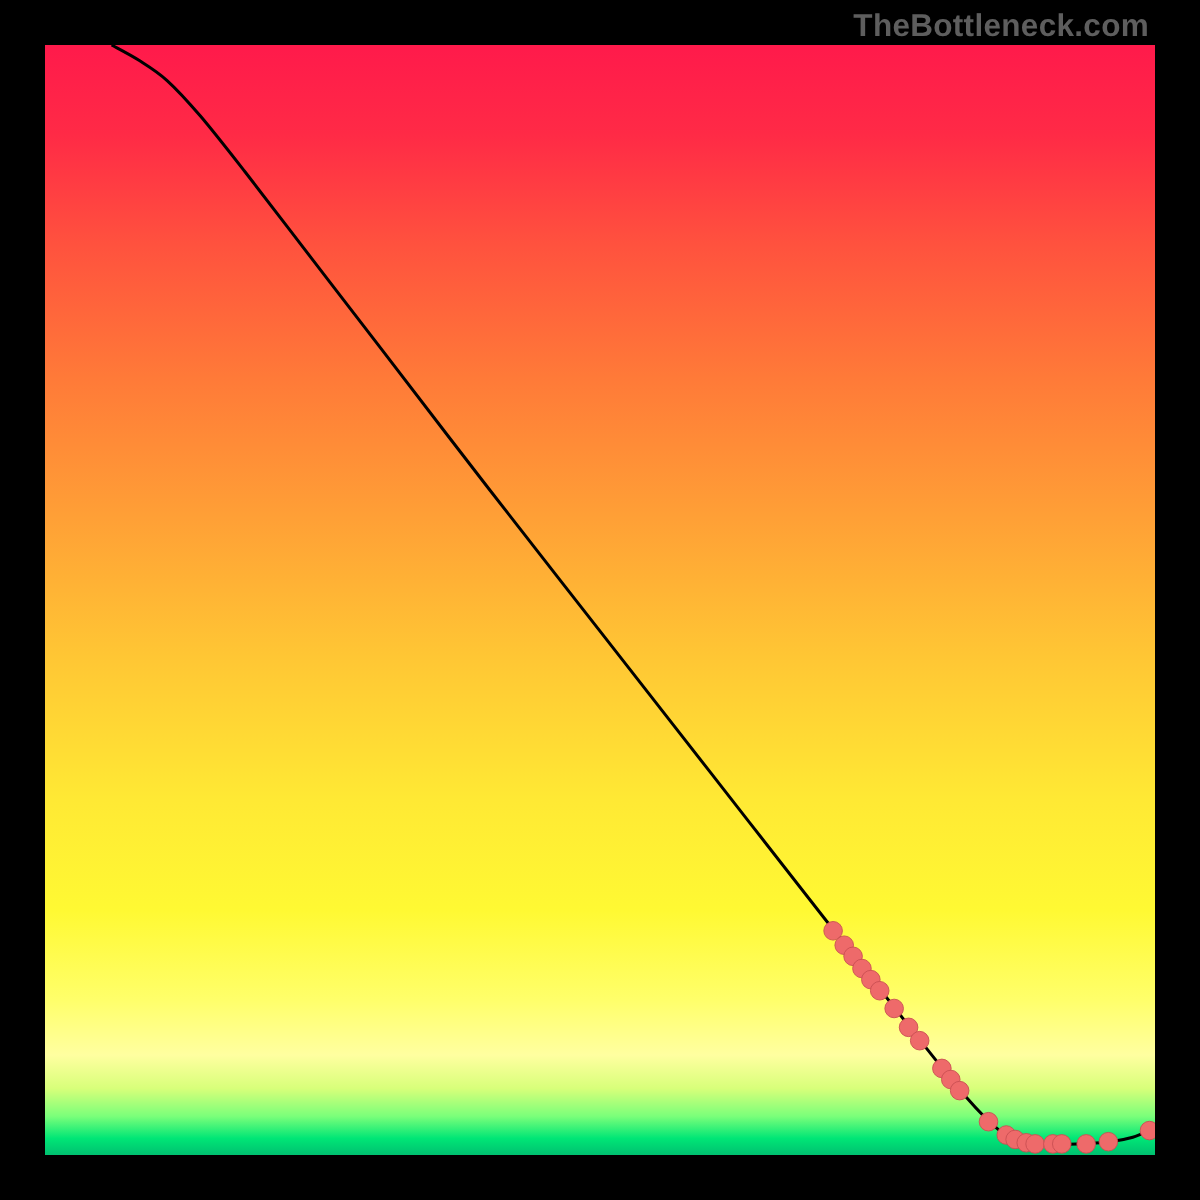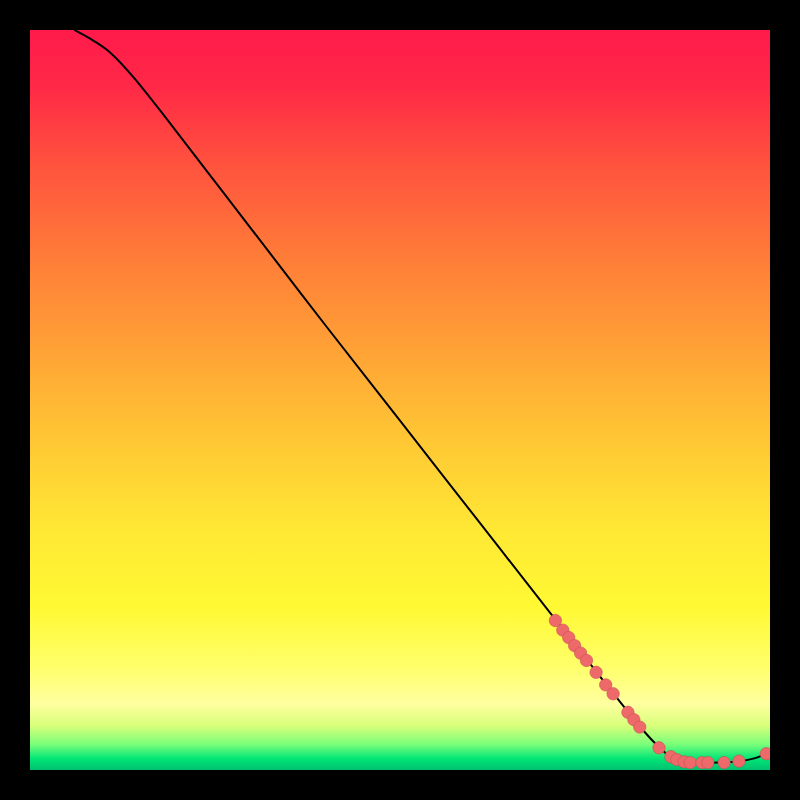--- a/index.html
+++ b/index.html
@@ -29,20 +29,21 @@
   #watermark {
     position: absolute; top: 6px; right: 34px;
     font-family: Arial, Helvetica, sans-serif;
     font-size: 21px; font-weight: bold; color: #5e5e5e;
     user-select: none; letter-spacing: 0.2px;
   }
 </style>
 </head>
 <body>
 <div id="stage">
+  <div id="watermark">TheBottleneck.com</div>
   <div id="plot-area">
     <svg id="curve-layer" viewBox="0 0 740 740" preserveAspectRatio="none">
         <path d="M 44.4 0 C 47.483333333333334 1.726666666666669, 56.733333333333334 6.413333333333336, 62.900000000000006 10.360000000000014 C 69.06666666666668 14.306666666666692, 74.61666666666667 17.513333333333396, 81.4 23.680000000000064 C 88.18333333333334 29.84666666666673, 94.96666666666668 37.24666666666667, 103.60000000000001 47.360000000000014 C 112.23333333333333 57.47333333333336, 120.86666666666666 68.57333333333345, 133.2 84.36000000000013 C 145.53333333333333 100.1466666666668, 162.79999999999998 122.84000000000005, 177.6 142.08000000000004 C 192.4 161.32000000000002, 202.26666666666665 174.14666666666673, 222 199.80000000000007 C 241.73333333333335 225.4533333333334, 271.3333333333333 264.18, 296 296 C 320.6666666666667 327.82, 345.3333333333333 359.14666666666665, 370 390.71999999999997 C 394.6666666666667 422.2933333333333, 419.3333333333333 453.86666666666673, 444 485.44000000000005 C 468.6666666666667 517.0133333333334, 495.8 551.7933333333333, 518 580.16 C 540.2 608.5266666666666, 561.1666666666667 635.4133333333333, 577.2 655.64 C 593.2333333333333 675.8666666666667, 604.3333333333333 690.1733333333333, 614.1999999999999 701.52 C 624.0666666666666 712.8666666666667, 630.2333333333333 718.7866666666666, 636.4 723.72 C 642.5666666666666 728.6533333333334, 646.2666666666667 729.64, 651.2 731.12 C 656.1333333333334 732.6, 659.8333333333334 732.3533333333334, 666 732.6 C 672.1666666666666 732.8466666666667, 680.8000000000001 732.8466666666667, 688.2 732.6 C 695.6 732.3533333333334, 704.2333333333333 731.86, 710.4 731.12 C 716.5666666666666 730.38, 720.8833333333332 729.3933333333333, 725.1999999999999 728.16 C 729.5166666666667 726.9266666666666, 734.4499999999999 724.46, 736.3 723.72" fill="none" stroke="#000000" stroke-width="2"></path>
       </svg>
     <svg id="points-layer" viewBox="0 0 740 740" preserveAspectRatio="none">
         <circle cx="525.4" cy="590.52" r="6.2" fill="#ee6a6a" stroke="#c94f52" stroke-width="0.6"></circle>
         <circle cx="532.8" cy="600.14" r="6.2" fill="#ee6a6a" stroke="#c94f52" stroke-width="0.6"></circle>
         <circle cx="538.72" cy="607.54" r="6.2" fill="#ee6a6a" stroke="#c94f52" stroke-width="0.6"></circle>
         <circle cx="544.64" cy="615.68" r="6.2" fill="#ee6a6a" stroke="#c94f52" stroke-width="0.6"></circle>
         <circle cx="550.5600000000001" cy="623.08" r="6.2" fill="#ee6a6a" stroke="#c94f52" stroke-width="0.6"></circle>

